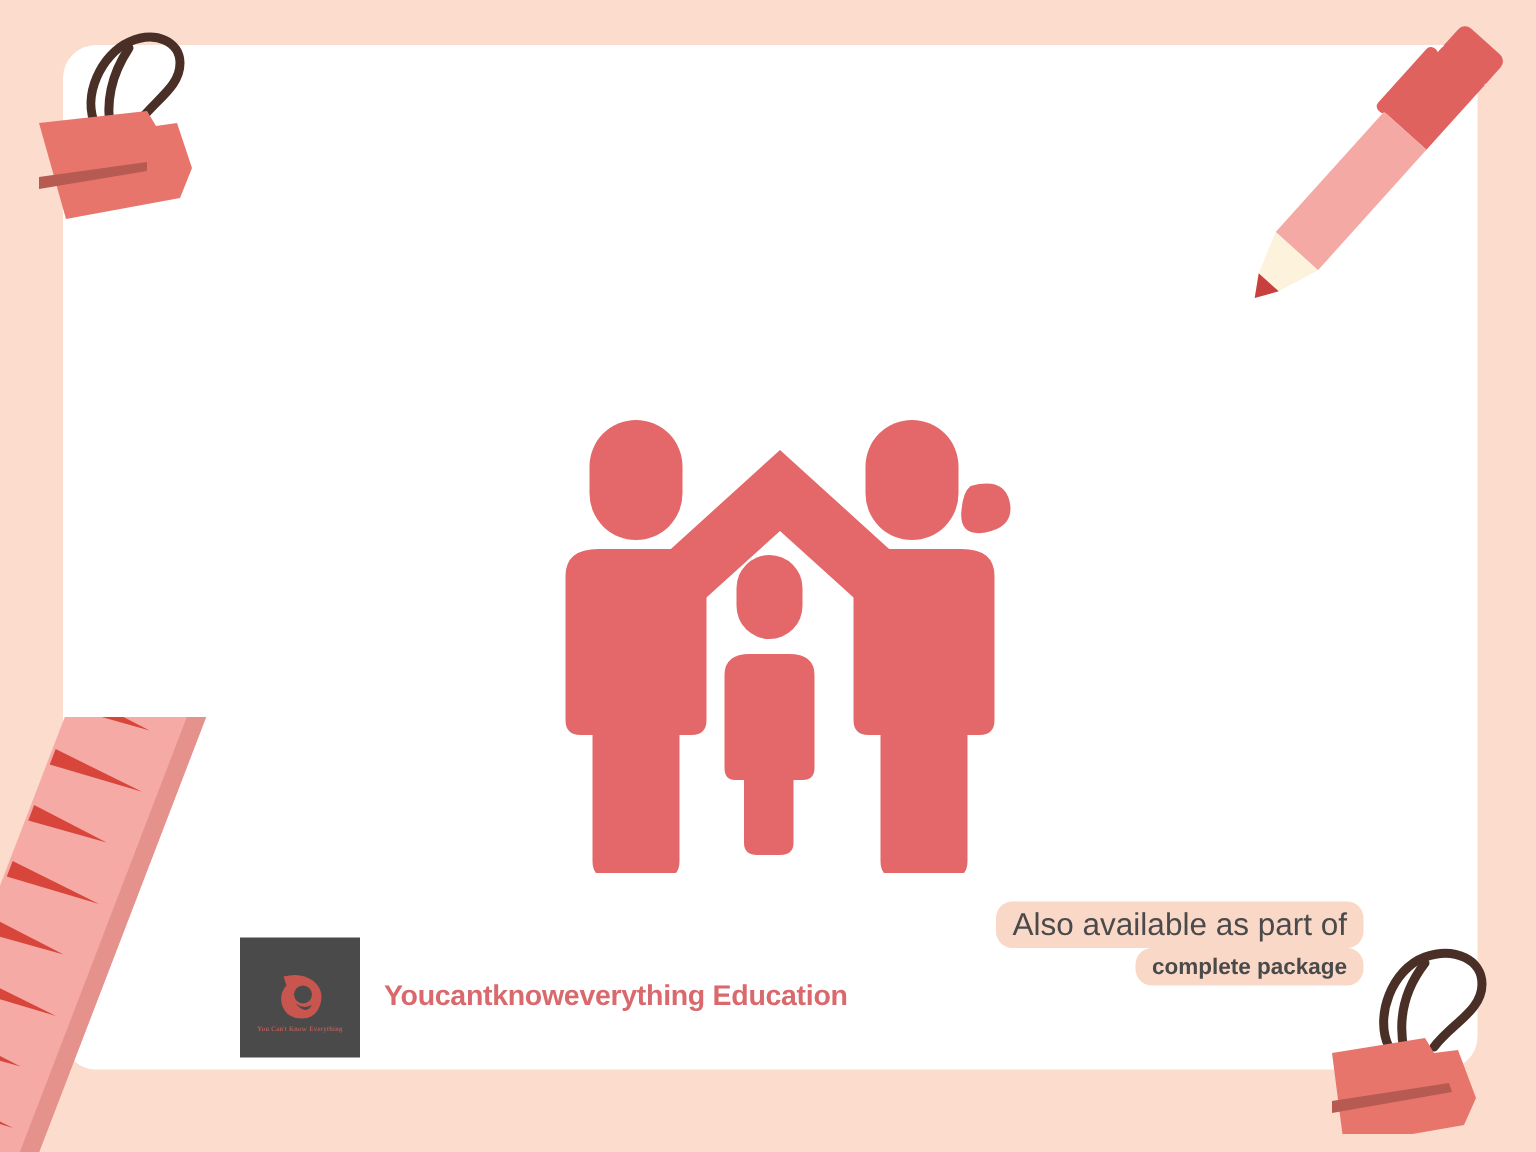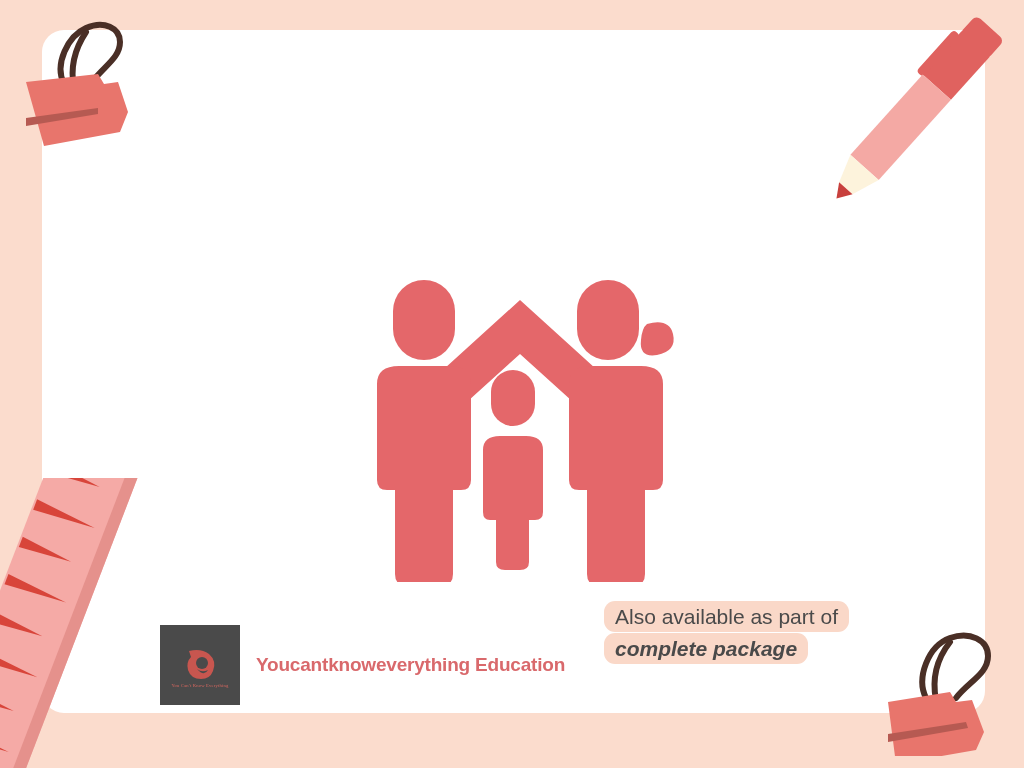--- a/index.html
+++ b/index.html
@@ -93,35 +93,35 @@
     color:#d9696c;
     letter-spacing:-0.2px;
     white-space:nowrap;
   }
 
   
   .badge {
     position:absolute;
     left:604px; top:601px;
     width:305px;
-    text-align:left;
+    text-align:right;
     line-height:1.52;
     z-index:5;
   }
   .badge-line { display:block; }
   .badge-line span {
     background:#fad8c8;
     color:#4a4a4a;
     border-radius:11px;
     padding:4px 11px;
     box-decoration-break:clone;
     -webkit-box-decoration-break:clone;
   }
   .badge-reg span { font-size:21px; font-weight:normal; }
-  .badge-bold span { font-size:21px; font-weight:bold;font-style:italic; }
+  .badge-bold span { font-size:15px; font-weight:bold; }
 
   
   .deco { position:absolute; z-index:6; }
   .clip-tl { left:8px;  top:6px;   width:160px; height:150px; }
   .clip-br { right:10px; bottom:12px; width:150px; height:150px; }
   .pencil-tr { right:0px; top:-6px; width:220px; height:235px; }
   .ruler-bl { left:-18px; bottom:-10px; width:200px; height:300px; }
 </style>
 </head>
 <body>

